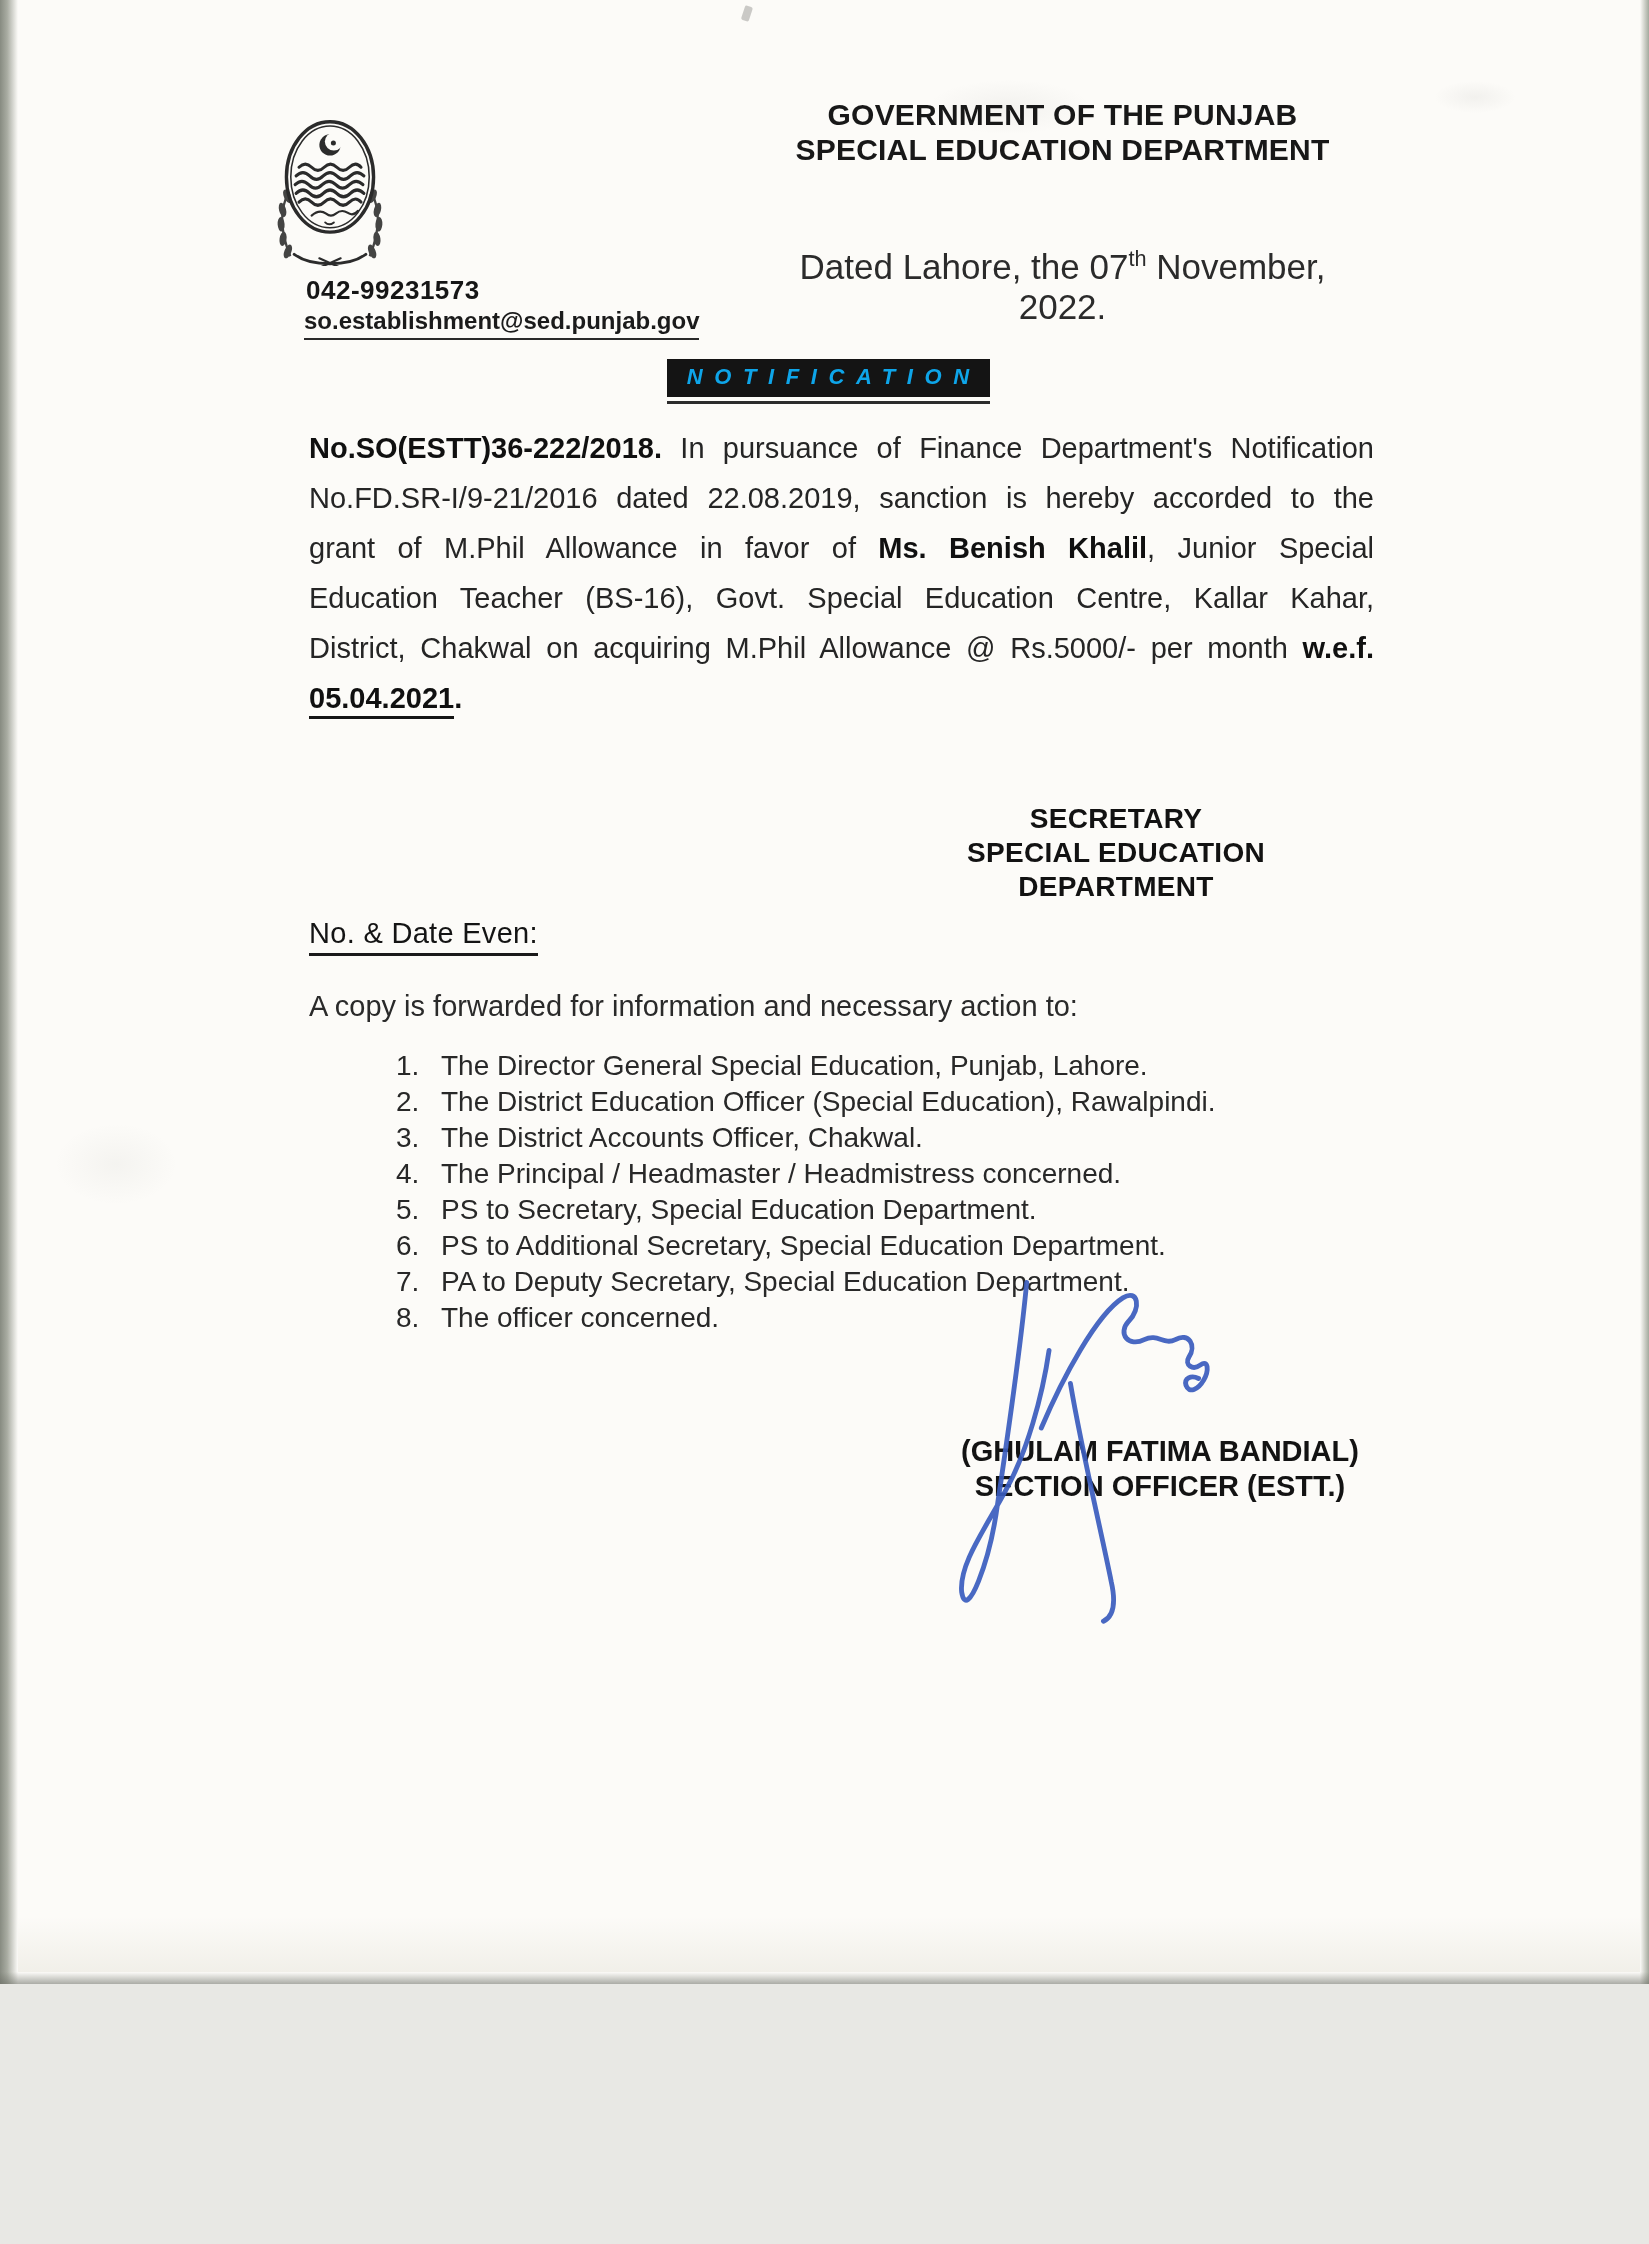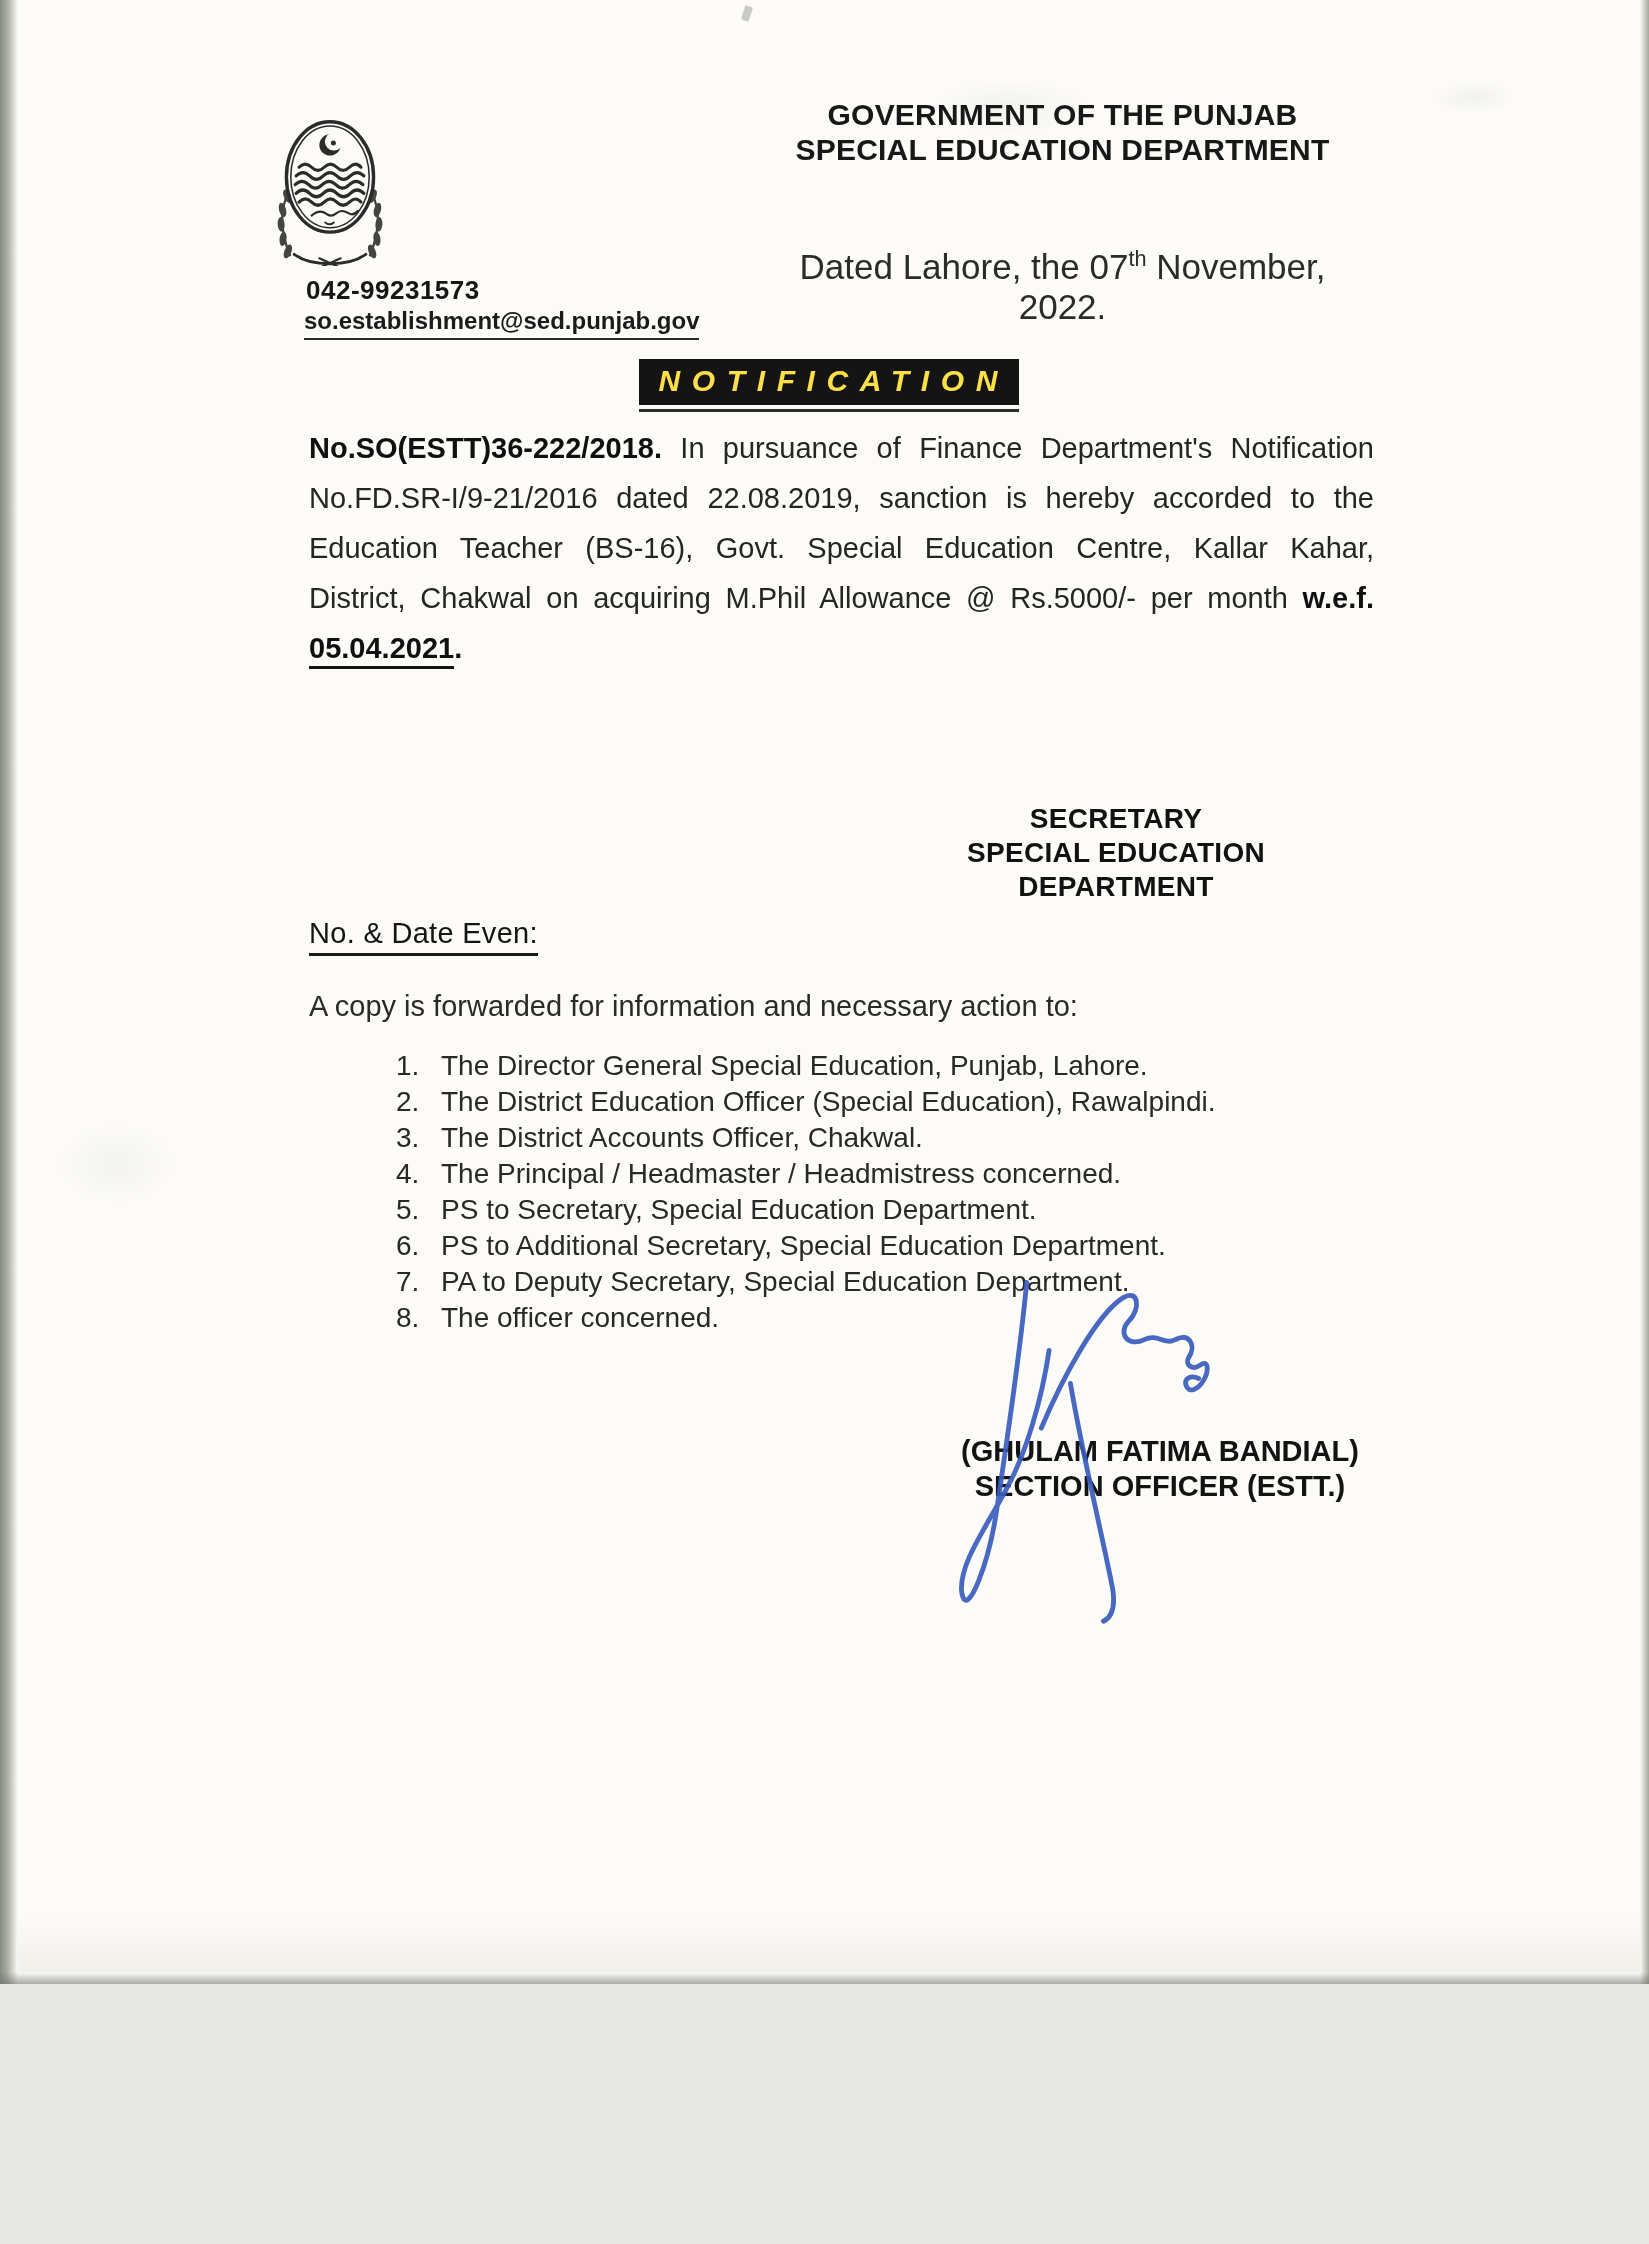--- a/index.html
+++ b/index.html
@@ -33,22 +33,22 @@
   .dated { position:absolute; left:786px; top:238px; width:553px; text-align:center;
     font-size:35px; color:#2b2b2b;margin-top:8px; }
   .dated sup { font-size:62%; }
 
   .phone { position:absolute; left:306px; top:275px; font-size:26px; font-weight:700; color:#161616; letter-spacing:0.5px; }
   .email { position:absolute; left:304px; top:307px; font-size:24px; font-weight:700; color:#1b1b1b;
     border-bottom:2.4px solid #2a2a2a; padding-bottom:2.9px; }
 
   .title-row { position:absolute; left:17.5px; right:9.7px; top:359px; text-align:center; }
   .title-wrap { display:inline-block; border-bottom:3.9px solid #2c2c2c; padding-bottom:3.9px; }
-  .title-box { display:inline-block; background:#141414; color:#fde047;
-    font-size:30px; font-weight:700; font-style:italic; letter-spacing:11.6px;
+  .title-box { display:inline-block; background:#141414; color:#0ea5e9;
+    font-size:22px; font-weight:700; font-style:italic; letter-spacing:11.6px;
     padding:4.9px 9.7px 6.8px 19.4px; }
 
   .body-para { position:absolute; left:309px; top:423px; width:1065px; font-size:29px; color:#252525; }
   .bline { line-height:50px; white-space:nowrap; text-align:justify; text-align-last:justify; }
   .bline.last { text-align-last:left; }
   .b { font-weight:700; color:#101010; }
   .u { border-bottom:3.4px solid #141414; padding-bottom:1.9px; }
 
   .secretary { position:absolute; left:946px; top:802px; width:340px; text-align:center;
     font-size:28px; font-weight:700; color:#121212; line-height:34px; letter-spacing:0.3px; }
@@ -133,20 +133,21 @@
 
   <div class="title-row">
     <span class="title-wrap">
       <span class="title-box">NOTIFICATION</span>
     </span>
   </div>
 
   <div class="body-para">
     <div class="bline"><span class="b">No.SO(ESTT)36-222/2018.</span><span> In pursuance of Finance Department's Notification</span></div>
     <div class="bline">No.FD.SR-I/9-21/2016 dated 22.08.2019, sanction is hereby accorded to the</div>
+    <div class="bline"><span>grant of M.Phil Allowance in favor of </span><span class="b">Ms. Benish Khalil</span><span>, Junior Special</span></div>
     <div class="bline">Education Teacher (BS-16), Govt. Special Education Centre, Kallar Kahar,</div>
     <div class="bline"><span>District, Chakwal on acquiring M.Phil Allowance @ Rs.5000/- per month </span><span class="b">w.e.f.</span></div>
     <div class="bline last"><span class="b u">05.04.2021</span><span class="b">.</span></div>
   </div>
 
   <div class="secretary">
     <div>SECRETARY</div>
     <div>SPECIAL EDUCATION</div>
     <div>DEPARTMENT</div>
   </div>

